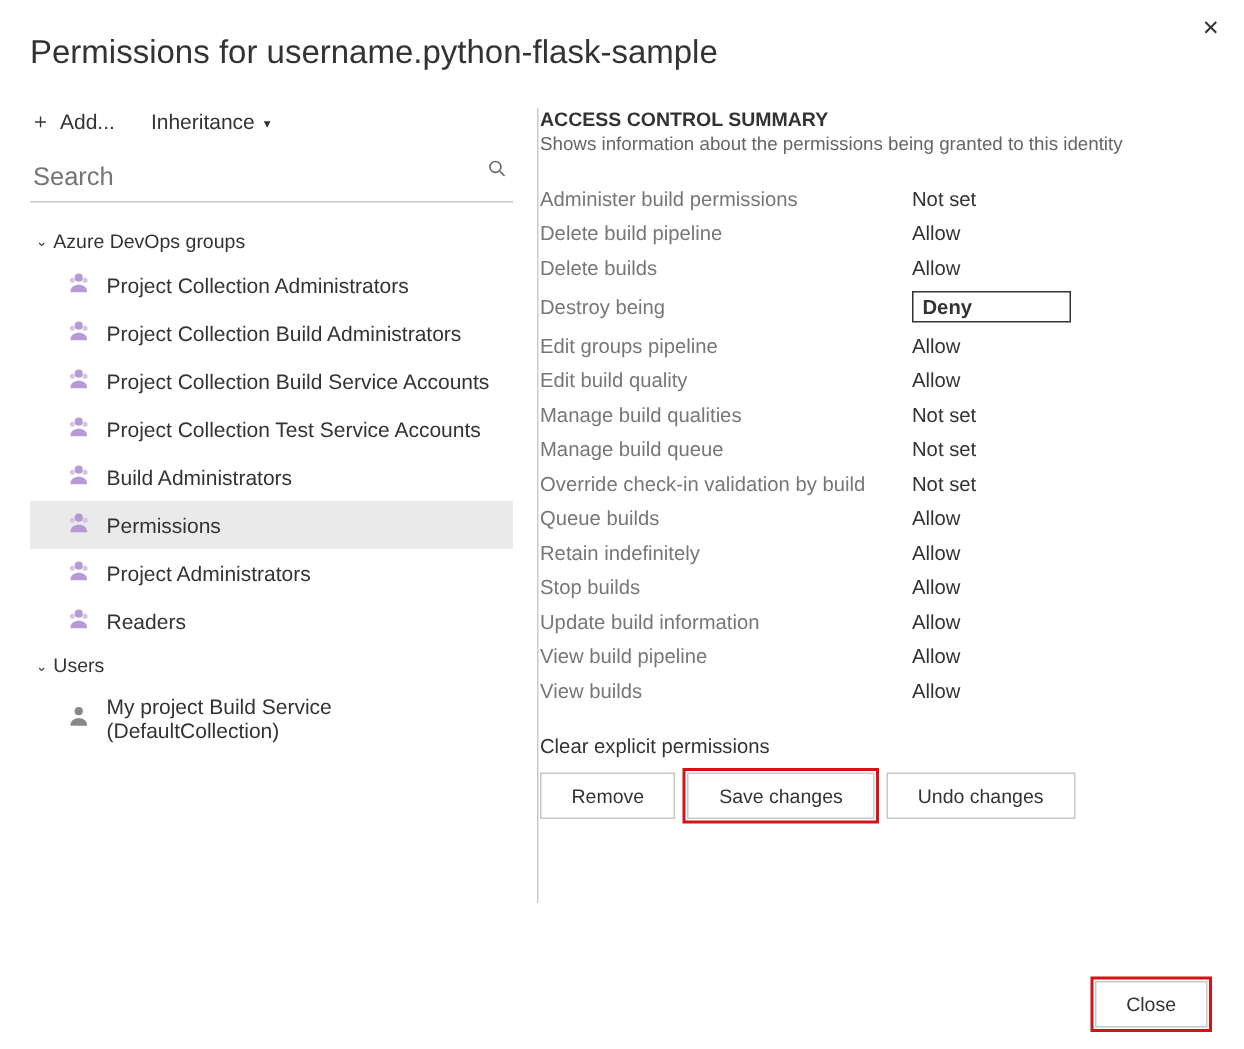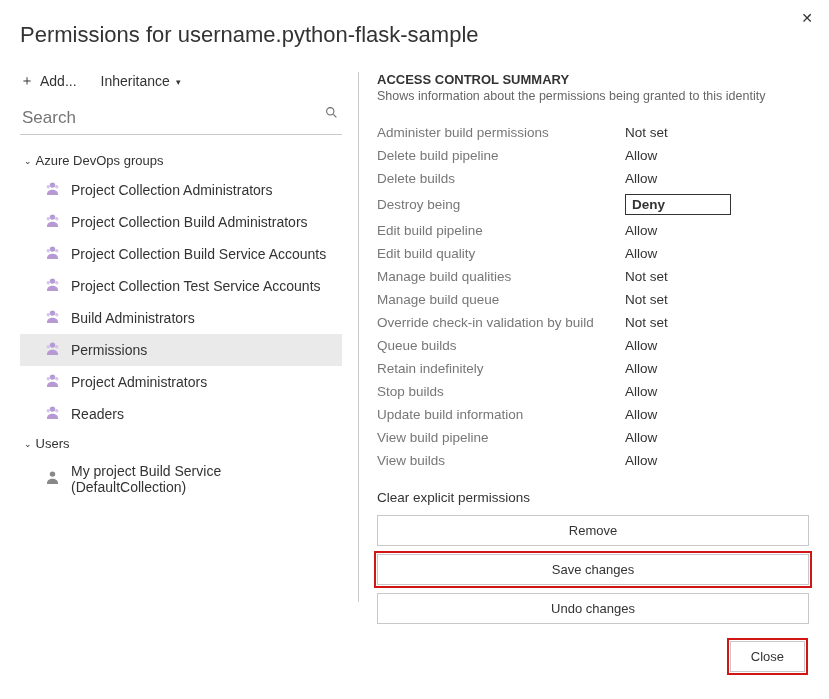--- a/index.html
+++ b/index.html
@@ -38,21 +38,21 @@
   height: 530px;
 }
 .left {
   width: 338px;
   padding-right: 16px;
   box-sizing: border-box;
 }
 .right {
   flex: 1;
   border-left: 1px solid #ccc;
-  padding-left: 18px;
+  padding-left: 1px;
 }
 .toolbar {
   display: flex;
   align-items: center;
   gap: 24px;
   margin-bottom: 12px;
 }
 .tb-btn {
   display: inline-flex;
   align-items: center;
@@ -109,21 +109,21 @@
   gap: 10px;
   padding: 6px 8px 6px 24px;
   cursor: pointer;
   font-size: 14px;
 }
 .list-item.selected {
   background: #eaeaea;
 }
 .footer {
   position: absolute;
-  bottom: 27px;
+  bottom: 14px;
   right: 24px;
 }
 .btn {
   display: inline-flex;
   align-items: center;
   justify-content: center;
   padding: 7px 20px;
   border: 1px solid #c8c8c8;
   background: #fff;
   color: #333;
@@ -167,21 +167,20 @@
 }
 .clear-label {
   margin-top: 18px;
   margin-bottom: 10px;
   font-size: 13.5px;
   color: #333;
 }
 .btn-row {
   display: flex;
   gap: 8px;
-  flex-direction: column;
 }
 
 .grp-icon {
   width: 17px;
   height: 17px;
 }
 .grp-icon circle.head { fill: #b59ad6; }
 .grp-icon path.body { fill: #b59ad6; }
 .grp-icon.user circle.head { fill: #888; }
 .grp-icon.user path.body { fill: #888; }
@@ -327,21 +326,21 @@
           </div>
           <div class="perm-row">
             <span class="perm-label">Delete builds</span>
             <span class="perm-value">Allow</span>
           </div>
           <div class="perm-row">
             <span class="perm-label">Destroy being</span>
             <span class="perm-value sel">Deny</span>
           </div>
           <div class="perm-row">
-            <span class="perm-label">Edit build pipeline</span>
+            <span class="perm-label">Edit groups pipeline</span>
             <span class="perm-value">Allow</span>
           </div>
           <div class="perm-row">
             <span class="perm-label">Edit build quality</span>
             <span class="perm-value">Allow</span>
           </div>
           <div class="perm-row">
             <span class="perm-label">Manage build qualities</span>
             <span class="perm-value">Not set</span>
           </div>

